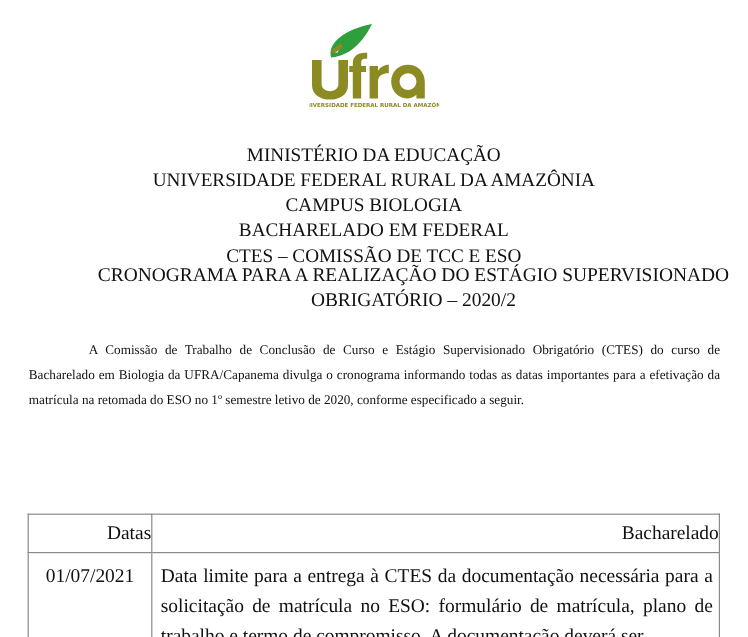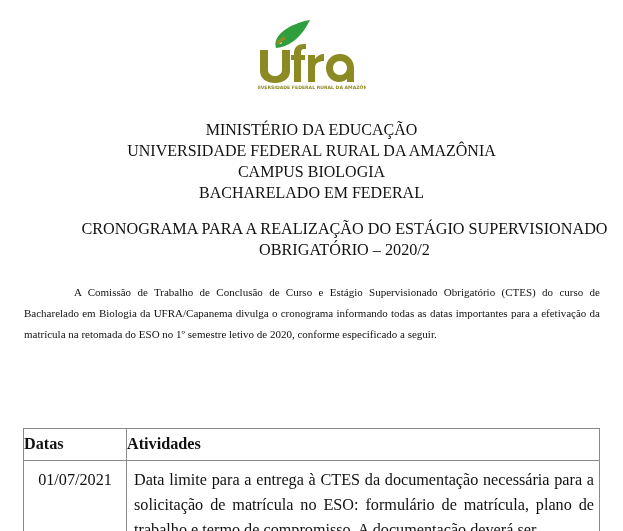--- a/index.html
+++ b/index.html
@@ -63,22 +63,22 @@
       border-collapse: collapse;
       font-size: 16.2px;
     }
     .schedule-table th, .schedule-table td {
       border: 1px solid #8a8a8a;
       vertical-align: top;
     }
     .schedule-table th {
       height: 31px;
       padding: 0;
-      font-weight: bold;
-      text-align: left;
+      font-weight: normal;
+      text-align: right;
       vertical-align: middle;
       line-height: 21px;
     }
     .col-date { width: 102px; }
     .schedule-table td.date-cell {
       text-align: center;
       padding: 7px 4px 0 4px;
       line-height: 25px;
     }
     .schedule-table td.activity-cell {
@@ -108,34 +108,35 @@
 
     <text x="54" y="71" font-size="4.6" text-anchor="middle" fill="#8c8a22" font-family="DejaVu Sans, sans-serif" font-weight="bold">UNIVERSIDADE FEDERAL RURAL DA AMAZÔNIA</text>
   </svg>
 </div>
 
 <div class="header-block">
   <span class="header-line">MINISTÉRIO DA EDUCAÇÃO</span>
   <span class="header-line">UNIVERSIDADE FEDERAL RURAL DA AMAZÔNIA</span>
   <span class="header-line">CAMPUS BIOLOGIA</span>
   <span class="header-line">BACHARELADO EM FEDERAL</span>
+  <span class="header-line">CTES – COMISSÃO DE TCC E ESO</span>
 </div>
 
 <div class="title-block">
   <span class="title-line">CRONOGRAMA PARA A REALIZAÇÃO DO ESTÁGIO SUPERVISIONADO</span>
   <span class="title-line">OBRIGATÓRIO – 2020/2</span>
 </div>
 
 <p class="intro">A Comissão de Trabalho de Conclusão de Curso e Estágio Supervisionado Obrigatório (CTES) do curso de Bacharelado em Biologia da UFRA/Capanema divulga o cronograma informando todas as datas importantes para a efetivação da matrícula na retomada do ESO no 1º semestre letivo de 2020, conforme especificado a seguir.</p>
 
 <table class="schedule-table">
   <thead>
     <tr>
       <th class="col-date">Datas</th>
-      <th>Atividades</th>
+      <th>Bacharelado</th>
     </tr>
   </thead>
   <tbody>
     <tr>
       <td class="date-cell">01/07/2021</td>
       <td class="activity-cell">Data limite para a entrega à CTES da documentação necessária para a solicitação de matrícula no ESO: formulário de matrícula, plano de trabalho e termo de compromisso. A documentação deverá ser</td>
     </tr>
   </tbody>
 </table>
 

